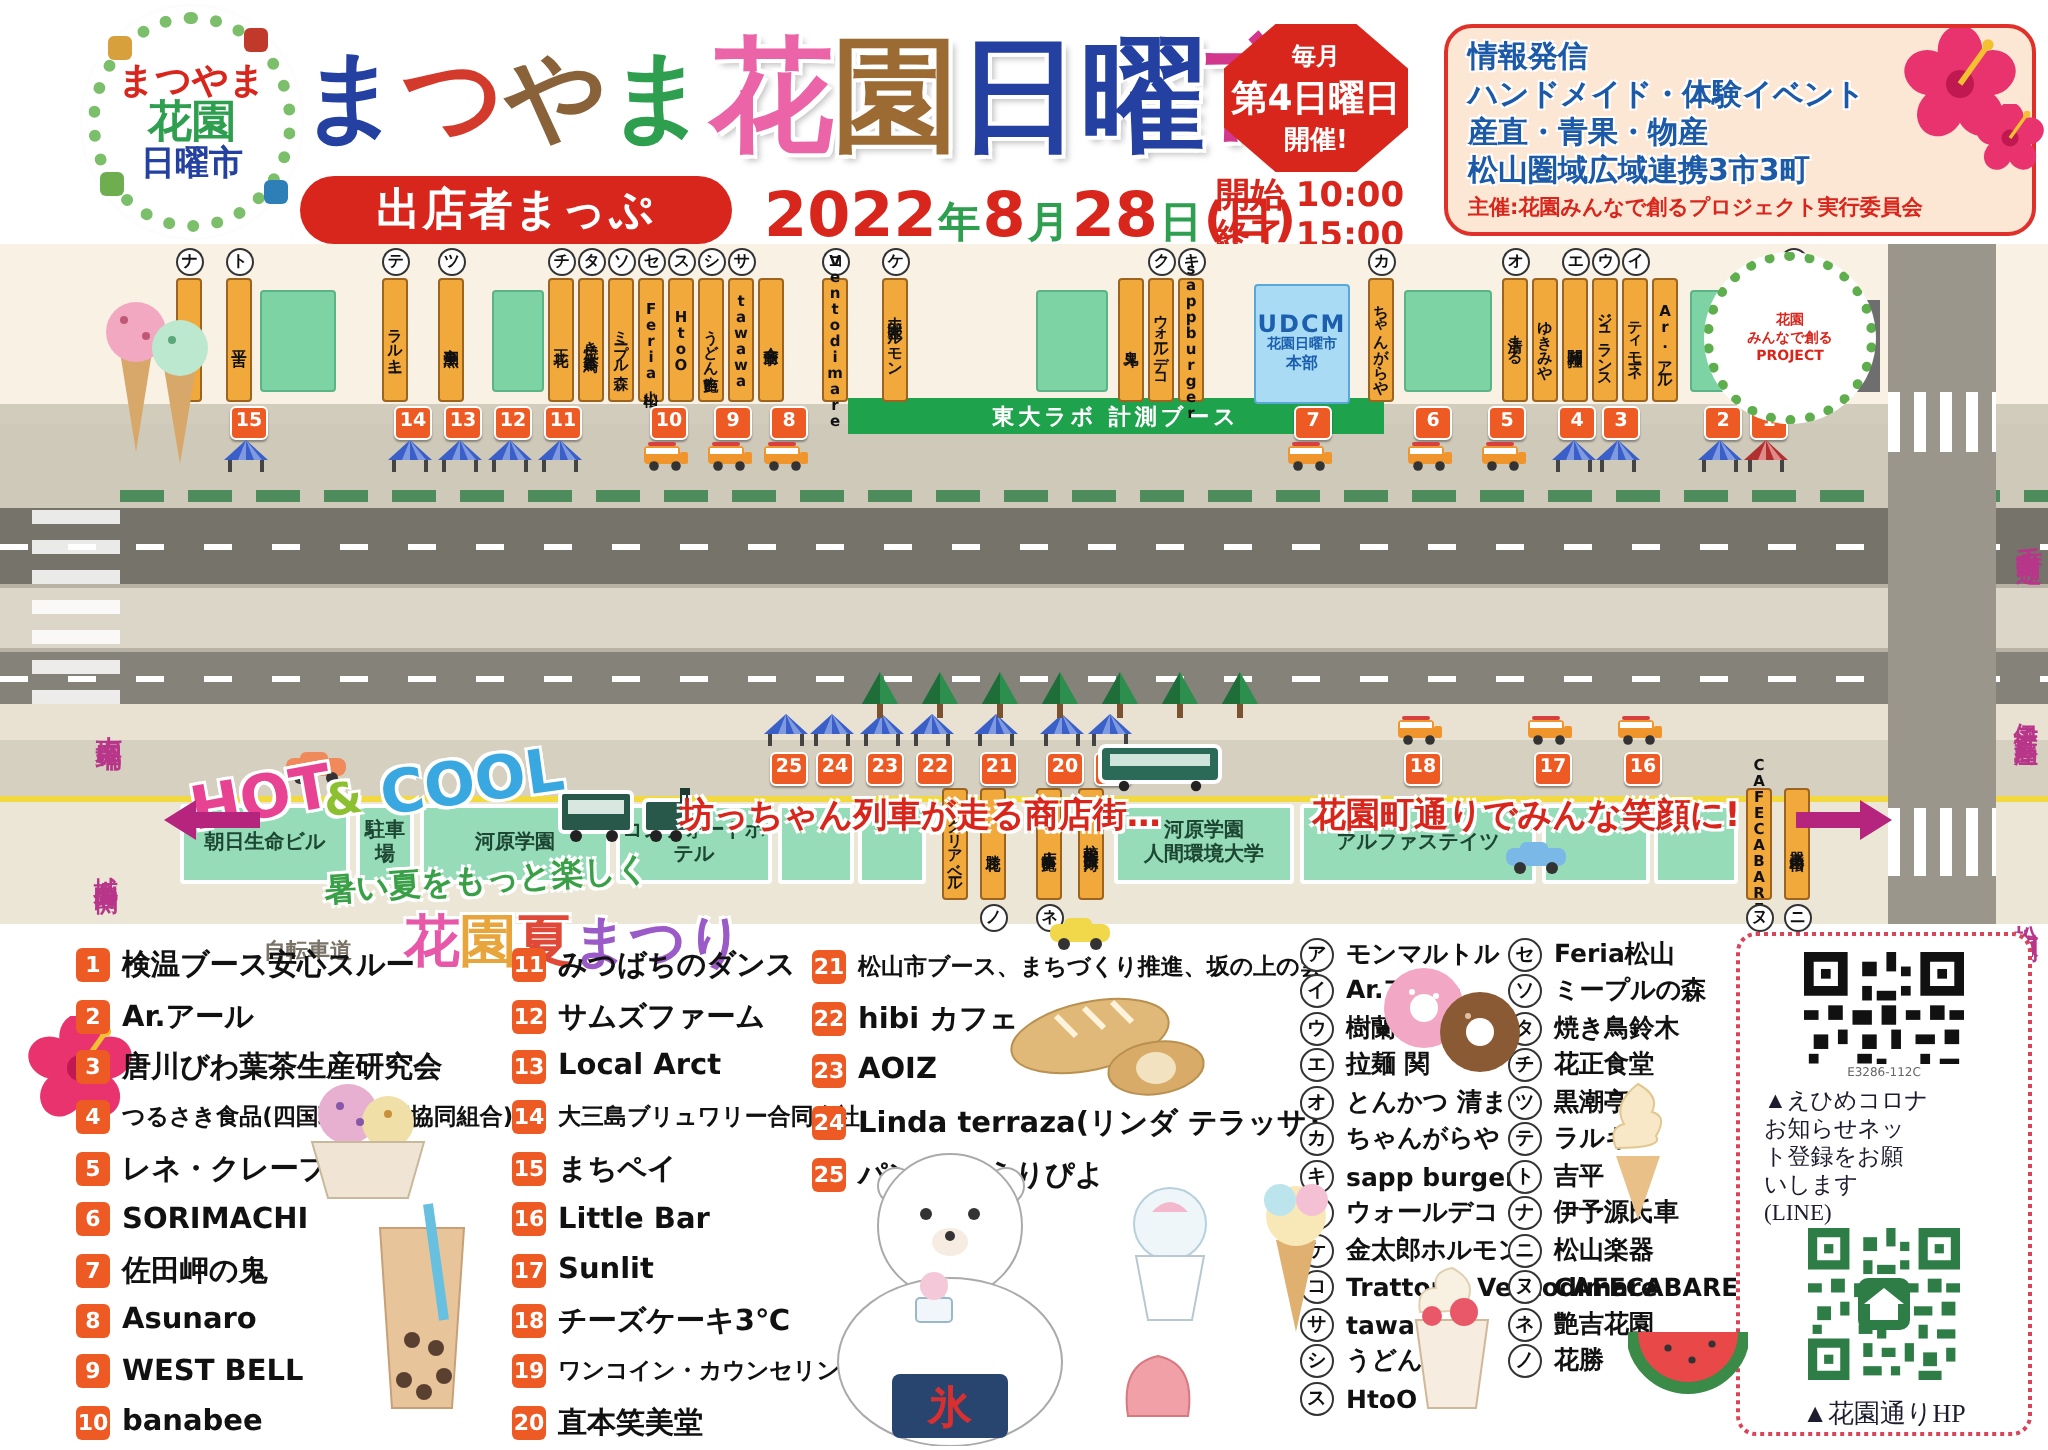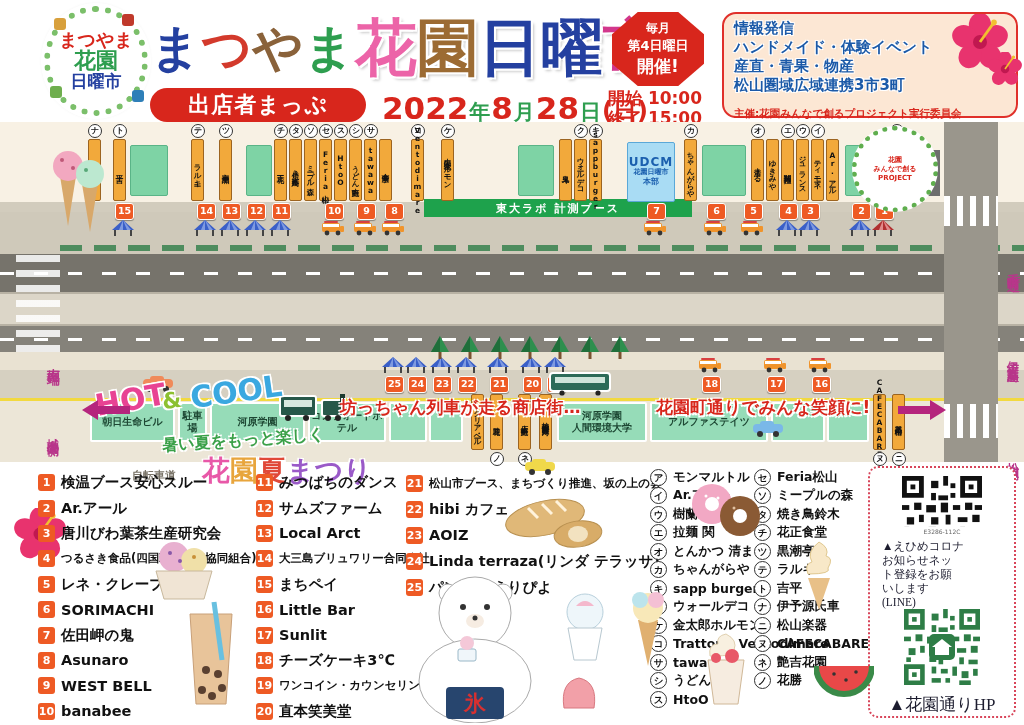--- a/index.html
+++ b/index.html
@@ -20,21 +20,21 @@
   #dateline{left:382px;top:90px;display:flex;align-items:baseline;}
   .date-num{color:#d8261c;font-size:31px;font-weight:900;}
   .date-kanji{color:#2e9e4f;font-size:21px;font-weight:900;margin:0 1px;}
   .date-paren{color:#d8261c;font-size:24px;font-weight:900;}
   #hexbadge{left:612px;top:12px;width:92px;height:74px;background:#d8261c;color:#fff;
             clip-path:polygon(28% 0,72% 0,100% 30%,100% 70%,72% 100%,28% 100%,0 70%,0 30%);
             display:flex;flex-direction:column;align-items:center;justify-content:center;font-weight:bold;}
   #times{left:608px;top:88px;color:#d8261c;font-weight:900;font-size:17px;line-height:20px;white-space:pre;}
   #infobox{left:722px;top:12px;width:296px;height:106px;background:#fce7d4;border:2.5px solid #e0302a;border-radius:14px;box-sizing:border-box;padding:5px 8px 3px 10px;}
   #infobox .il{color:#1c5aa8;font-weight:900;font-size:15px;line-height:19px;text-shadow:1px 1px 0 #fff,-1px -1px 0 #fff,1px -1px 0 #fff,-1px 1px 0 #fff;}
-  #infobox .if{color:#d8261c;font-weight:bold;font-size:10.5px;margin-top:12px;}
+  #infobox .if{color:#d8261c;font-weight:bold;font-size:10.5px;margin-top:2px;}
   
   .band{position:absolute;left:0;width:1024px;}
   .vlabel{position:absolute;writing-mode:vertical-rl;text-orientation:upright;color:#b8368a;font-weight:900;font-size:13px;letter-spacing:2px;}
   .vtab{position:absolute;top:139px;width:13px;height:62px;background:#f2a93b;border:1px solid #9c6420;border-radius:2px;
         writing-mode:vertical-rl;text-orientation:upright;font-size:7.5px;font-weight:bold;color:#111;
         display:flex;align-items:center;justify-content:center;letter-spacing:-1px;line-height:13px;box-sizing:border-box;}
   .vtab.bottom{top:394px;height:56px;}
   .letter-circle{position:absolute;top:124px;width:12px;height:12px;border:1px solid #333;border-radius:50%;background:#fff;
         font-size:8px;line-height:12px;text-align:center;color:#111;font-weight:bold;}
   .letter-circle.bottom{top:452px;}
@@ -60,21 +60,21 @@
   .dir-row{display:flex;align-items:center;gap:6px;white-space:nowrap;}
   .dir-row .num{flex:0 0 auto;width:17px;height:17px;background:#ee5a24;border-radius:3px;color:#fff;font-size:11px;font-weight:bold;text-align:center;line-height:17px;}
   .dir-row .circ{flex:0 0 auto;width:15px;height:15px;border:1.2px solid #333;border-radius:50%;font-size:9.5px;line-height:15px;text-align:center;color:#111;font-weight:bold;background:#fff;}
   .dir-row .lbl{font-size:14.5px;color:#111;font-weight:600;}
   .dir-row .lbl.sm{font-size:11.5px;}
   .dir-row .lbl.md{font-size:12.5px;}
   #qrpanel{left:868px;top:466px;width:148px;height:252px;border:2px dotted #d8455a;border-radius:10px;box-sizing:border-box;
            display:flex;flex-direction:column;align-items:center;padding-top:8px;background:#fff;}
   #qrpanel .code{font-size:6px;color:#666;margin-top:1px;}
   #qrpanel .cap{font-family:"Liberation Serif","DejaVu Serif",serif;font-size:11.5px;color:#1c1c2e;line-height:14px;margin-top:4px;width:120px;}
-  #qrpanel .cap2{font-family:"Liberation Serif","DejaVu Serif",serif;font-size:17px;color:#1c1c2e;margin-top:4px;}
+  #qrpanel .cap2{font-family:"Liberation Serif","DejaVu Serif",serif;font-size:13px;color:#1c1c2e;margin-top:4px;}
 </style>
 </head>
 <body>
 
 <div id="page">
 
   <svg width="0" height="0" style="position:absolute">
     <defs>
       <symbol id="sym-tentb" viewBox="0 0 24 18">
         <polygon points="12,1 23,11 1,11" fill="#3a5fc8"></polygon>
@@ -189,22 +189,22 @@
       <div class="date-kanji">年</div>
       <div class="date-num">8</div>
       <div class="date-kanji">月</div>
       <div class="date-num">28</div>
       <div class="date-kanji">日</div>
       <div class="date-paren">(日)</div>
     </div>
 
   <div class="abs" id="hexbadge">
     <div style="font-size:12px">毎月</div>
-    <div style="font-size:13px">第4日曜日</div>
-    <div style="font-size:17px">開催!</div>
+    <div style="font-size:18px">第4日曜日</div>
+    <div style="font-size:13px">開催!</div>
   </div>
   <div class="abs" id="times">開始 10:00
 終了 15:00</div>
 
   <div class="abs" id="infobox">
     <div class="il">情報発信</div>
     <div class="il">ハンドメイド・体験イベント</div>
     <div class="il">産直・青果・物産</div>
     <div class="il">松山圏域広域連携3市3町</div>
     <div class="if">主催:花園みんなで創るプロジェクト実行委員会</div>

